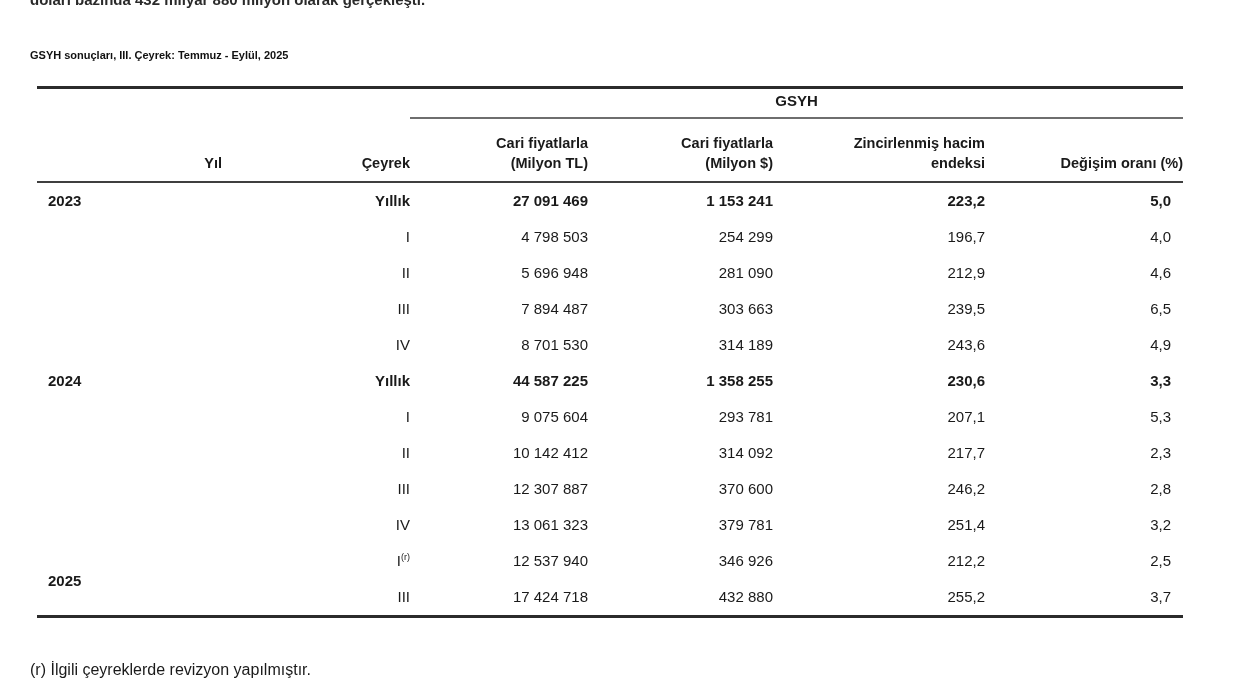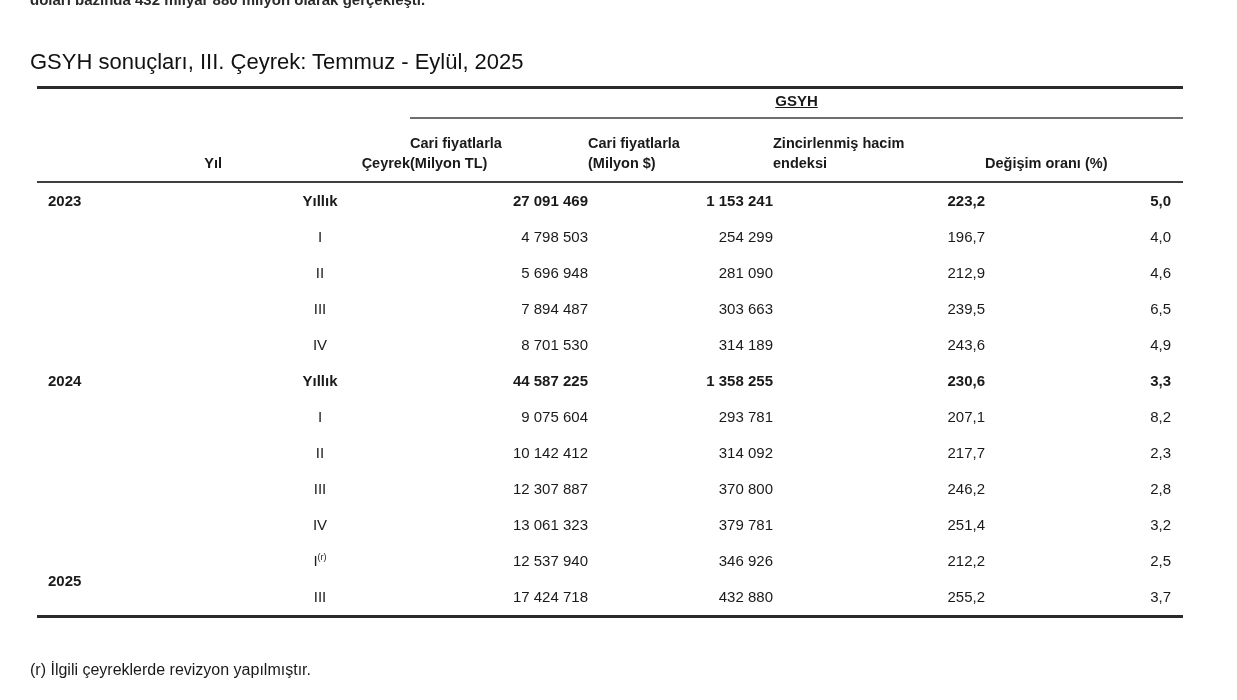--- a/index.html
+++ b/index.html
@@ -25,22 +25,22 @@
     margin-top: -9px;
     font-size: 15px;
     font-weight: bold;
     color: #2a2a2a;
     white-space: nowrap;
   }
   .doc-title {
     position: absolute;
     left: 30px;
     top: 49px;
-    font-size: 22px;
-    font-weight: normal;
+    font-size: 11px;
+    font-weight: bold;
     color: #111;
     white-space: nowrap;
   }
   .table-wrap {
     position: absolute;
     left: 37px;
     top: 86px;
     width: 1146px;
   }
   table.gdp {
@@ -50,53 +50,53 @@
     border-top: 3px solid #2b2b2b;
     border-bottom: 3px solid #2b2b2b;
   }
   col.c-year   { width: 185px; }
   col.c-qtr    { width: 188px; }
   col.c-tl     { width: 178px; }
   col.c-usd    { width: 185px; }
   col.c-idx    { width: 212px; }
   col.c-chg    { width: 198px; }
 
-  tr.group-row { height: 30px; text-decoration: underline; }
+  tr.group-row { height: 30px; }
   tr.group-row th.gsyh-span {
     border-bottom: 2px solid #6e6e6e;
     text-align: center;
     vertical-align: middle;
     font-size: 15px;
     font-weight: bold;
     padding: 0 0 4px 0;
   }
   tr.header-row { height: 64px; }
   tr.header-row th {
     vertical-align: bottom;
     font-size: 14.5px;
     font-weight: bold;
     padding: 0 0 7px 0;
     line-height: 1.35;
     border-bottom: 2px solid #3f3f3f;
   }
   th.h-left  { text-align: right; }
-  th.h-right { text-align: left; margin-top: 24px; }
+  th.h-right { text-align: right; margin-top: 24px; }
   th.h-yil    { padding-left: 11px; }
   th.h-ceyrek { padding-left: 8px; }
   th.h-degisim { padding-right: 2px; }
 
   tbody td {
     height: 36px;
     font-size: 15px;
     vertical-align: middle;
     padding: 0;
     white-space: nowrap;
   }
   td.year-cell    { text-align: left; padding-left: 11px; font-weight: bold; }
-  td.quarter-cell { text-align: center; padding-left: 8px; }
+  td.quarter-cell { text-align: right; padding-left: 8px; }
   td.num          { text-align: right; }
   td.change-cell  { padding-right: 12px; }
   tr.annual td    { font-weight: bold; }
   span.year-offset { position: relative; top: 20px; display: inline-block; }
   sup.rev {
     font-size: 9px;
     vertical-align: super;
     line-height: 0;
   }
   .footnote {
@@ -190,35 +190,35 @@
           <td class="num">1 358 255</td>
           <td class="num">230,6</td>
           <td class="num change-cell">3,3</td>
         </tr>
         <tr>
           <td class="year-cell"></td>
           <td class="quarter-cell">I</td>
           <td class="num">9 075 604</td>
           <td class="num">293 781</td>
           <td class="num">207,1</td>
-          <td class="num change-cell">8,2</td>
+          <td class="num change-cell">5,3</td>
         </tr>
         <tr>
           <td class="year-cell"></td>
           <td class="quarter-cell">II</td>
           <td class="num">10 142 412</td>
           <td class="num">314 092</td>
           <td class="num">217,7</td>
           <td class="num change-cell">2,3</td>
         </tr>
         <tr>
           <td class="year-cell"></td>
           <td class="quarter-cell">III</td>
           <td class="num">12 307 887</td>
-          <td class="num">370 800</td>
+          <td class="num">370 600</td>
           <td class="num">246,2</td>
           <td class="num change-cell">2,8</td>
         </tr>
         <tr>
           <td class="year-cell"></td>
           <td class="quarter-cell">IV</td>
           <td class="num">13 061 323</td>
           <td class="num">379 781</td>
           <td class="num">251,4</td>
           <td class="num change-cell">3,2</td>

